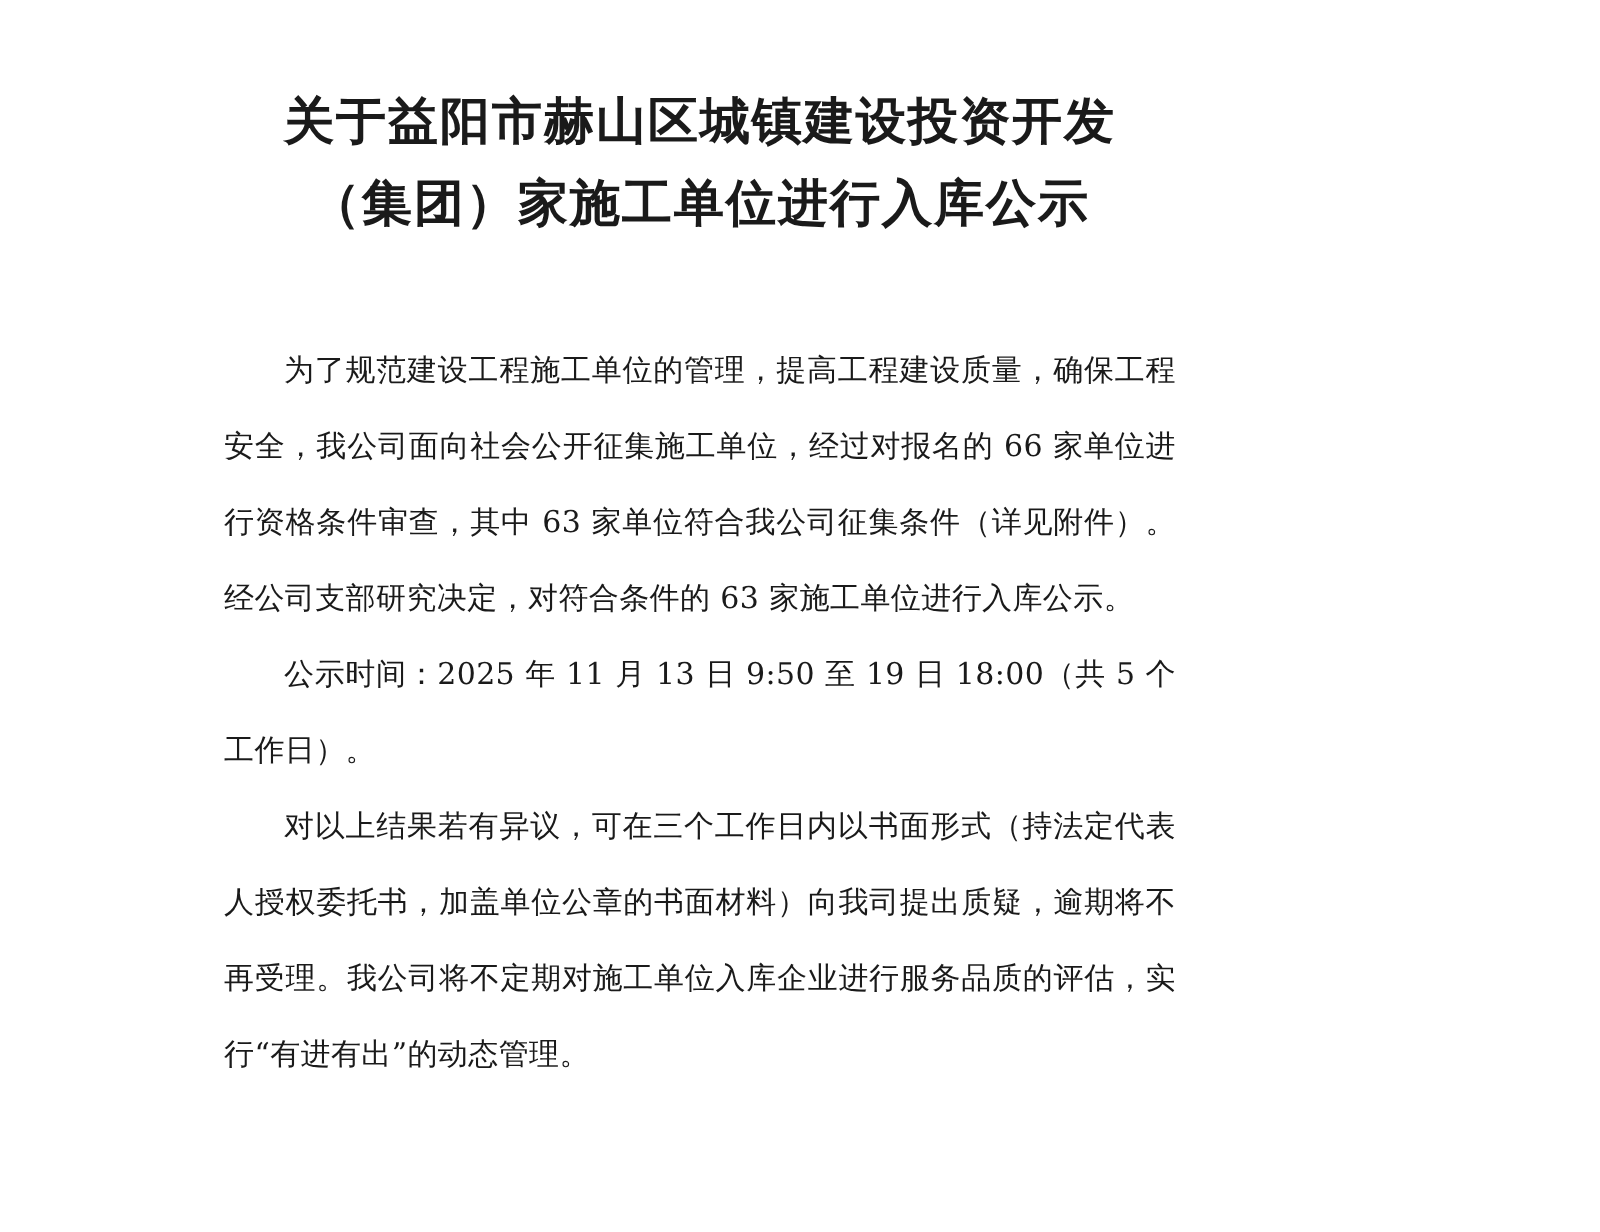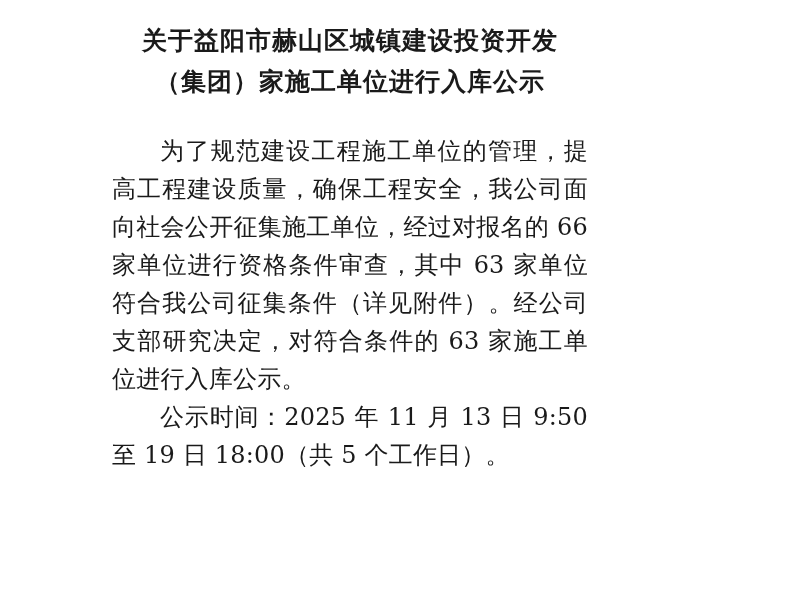--- a/index.html
+++ b/index.html
@@ -11,40 +11,40 @@
     width: 800px;
     height: 616px;
     overflow: hidden;
     font-family: "DejaVu Serif", "Liberation Serif", serif;
     color: #1a1a1a;
   }
   .page {
     width: 700px;
     height: 616px;
     box-sizing: border-box;
-    padding: 12px 112px 0 112px;
+    padding: 32px 112px 0 112px;
     background: #ffffff;
     position: relative;
   }
   .doc-title {
     text-align: center;
     font-size: 25px;
     font-weight: bold;
     line-height: 41px;
     letter-spacing: 1px;
     margin: 0;
     padding-top: 8px;
   }
   .doc-title .line {
     display: block;
     white-space: nowrap;
   }
   .body-text {
-    margin-top: 30px;
-    font-size: 24px;
+    margin-top: 44px;
+    font-size: 15px;
     line-height: 38px;
     text-align: justify;
     text-justify: inter-ideograph;
     letter-spacing: 0.2px;
   }
   .para {
     margin: 0;
     text-indent: 2em;
     text-align: justify;
   }
@@ -55,15 +55,16 @@
 <div class="page">
 
   <h1 class="doc-title">
     <span class="line">关于益阳市赫山区城镇建设投资开发</span>
     <span class="line">（集团）家施工单位进行入库公示</span>
   </h1>
 
   <div class="body-text">
     <p class="para">为了规范建设工程施工单位的管理，提高工程建设质量，确保工程安全，我公司面向社会公开征集施工单位，经过对报名的 66 家单位进行资格条件审查，其中 63 家单位符合我公司征集条件（详见附件）。经公司支部研究决定，对符合条件的 63 家施工单位进行入库公示。</p>
     <p class="para">公示时间：2025 年 11 月 13 日 9:50 至 19 日 18:00（共 5 个工作日）。</p>
+    <p class="para">对以上结果若有异议，可在三个工作日内以书面形式（持法定代表人授权委托书，加盖单位公章的书面材料）向我司提出质疑，逾期将不再受理。我公司将不定期对施工单位入库企业进行服务品质的评估，实行“有进有出”的动态管理。</p>
   </div>
 
 </div>
 
 </body></html>

